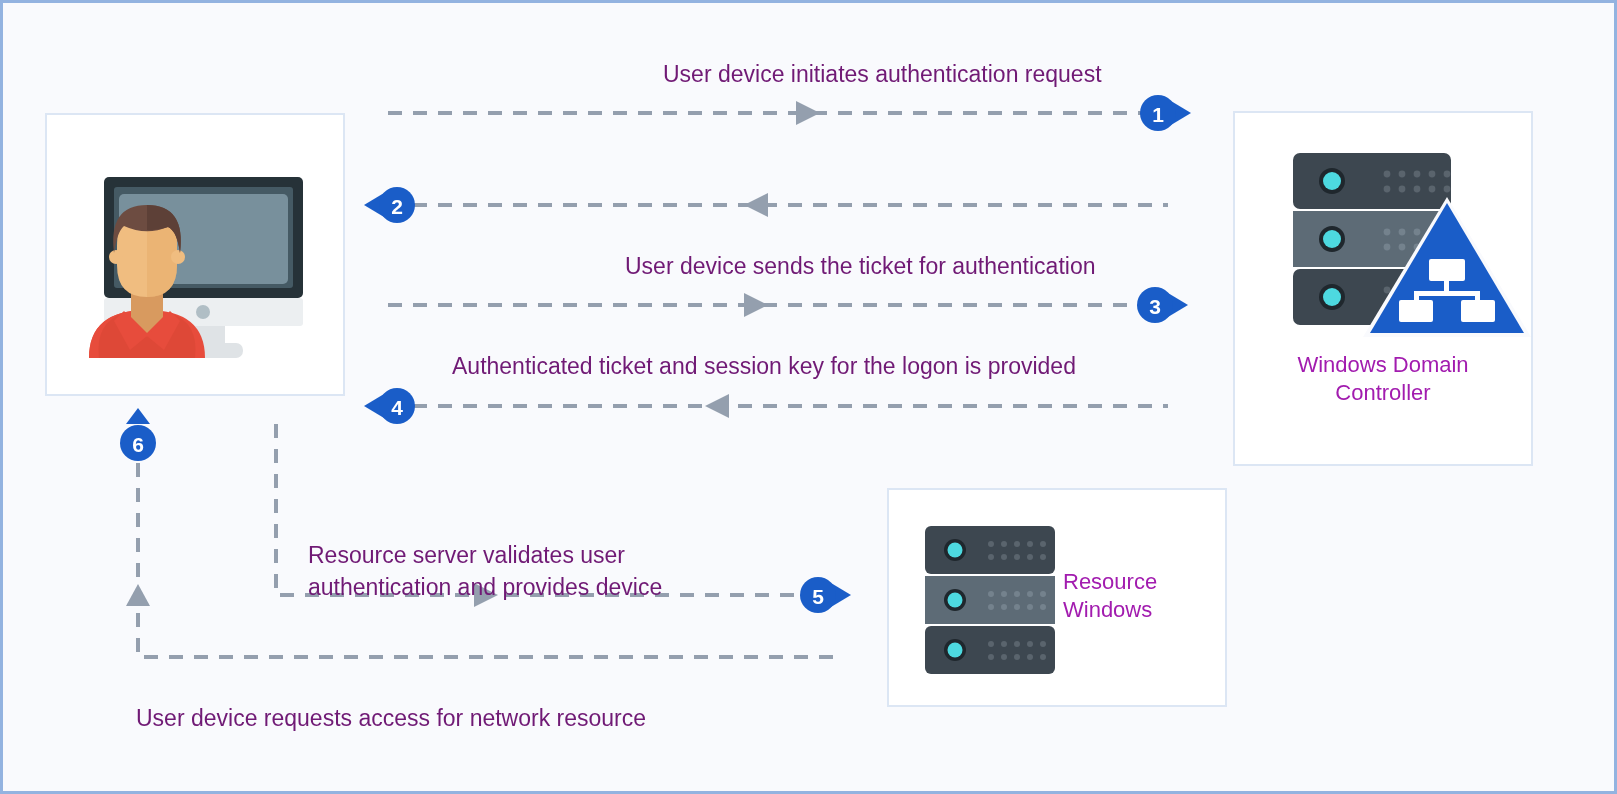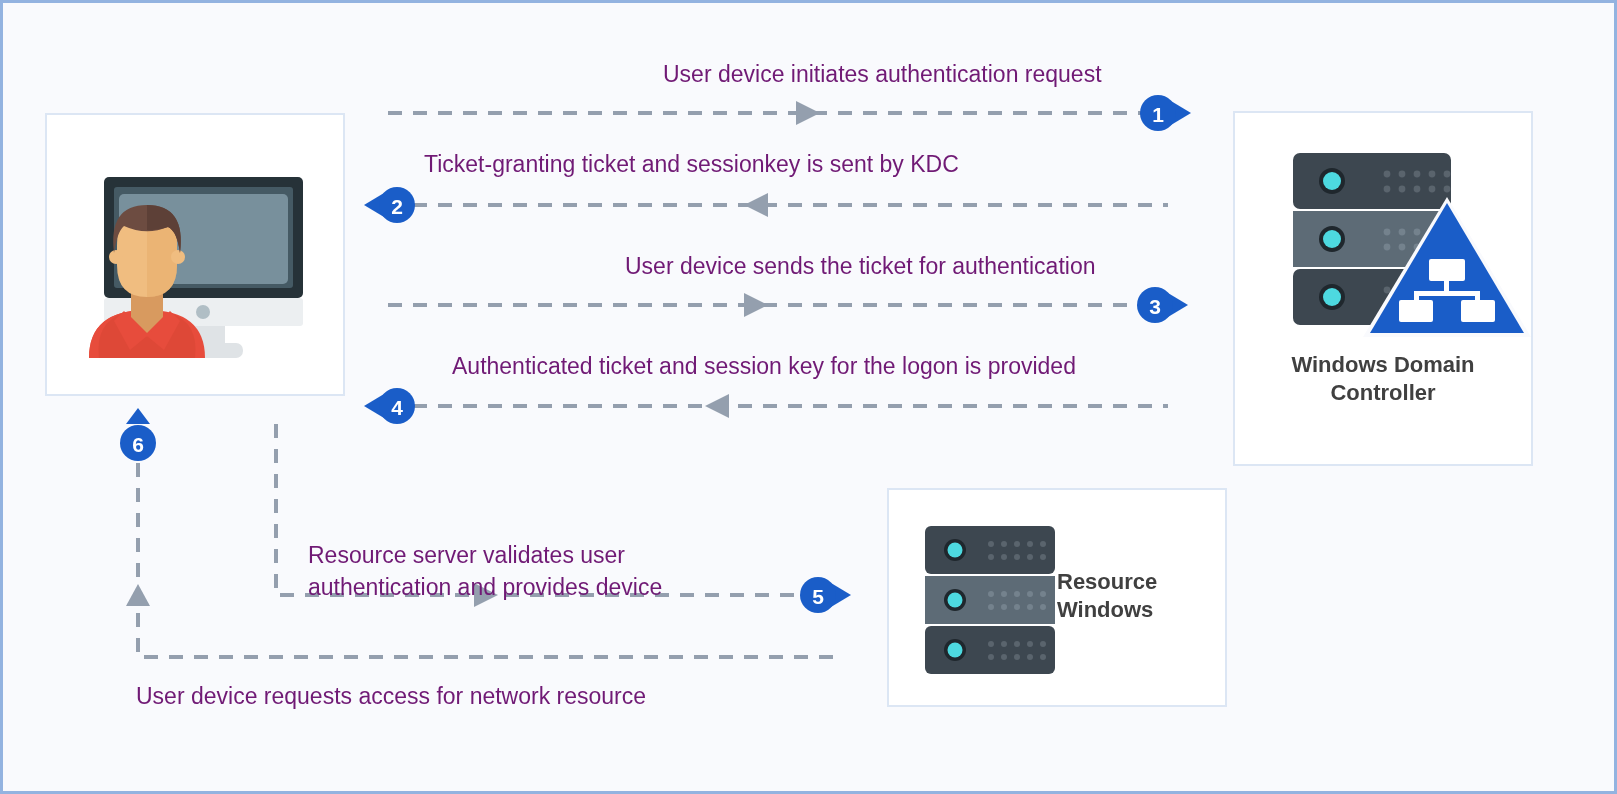--- a/index.html
+++ b/index.html
@@ -24,27 +24,27 @@
     box-sizing: border-box;
   }
   #card-user   { left: 42px;   top: 110px; width: 300px;  height: 283px; }
   #card-dc     { left: 1230px; top: 108px; width: 300px;  height: 355px; }
   #card-rs     { left: 884px;  top: 485px; width: 340px;  height: 219px; }
 
   .card-label {
     position: absolute;
     width: 100%;
     text-align: center;
-    font-weight: bold;
-    color: #404040;
+    font-weight: normal;
+    color: #a21caf;
     line-height: 1.28;
   }
   #dc-label { top: 238px; font-size: 22px; }
   #rs-label {
-    left: 168px; top: 78px; width: auto; text-align: left;
+    left: 174px; top: 78px; width: auto; text-align: left;
     font-size: 22px;
   }
 
   .msg {
     position: absolute;
     font-size: 23px;
     color: #701a75;
     white-space: pre;
     line-height: 1.38;
   }
@@ -261,19 +261,18 @@
     <text class="badge-num" x="815" y="593">5</text>
 
     <path class="dash" d="M830 654 L135 654 L135 460"></path>
     <polygon class="head" points="123,603 135,581 147,603"></polygon>
     <polygon class="badge-tip" points="123,421 135,405 147,421"></polygon>
     <circle class="badge-circle" cx="135" cy="440" r="18"></circle>
     <text class="badge-num" x="135" y="441">6</text>
   </svg>
 
   <div class="msg" style="left:660px; top:56px;">User device initiates authentication request</div>
-  <div class="msg" style="left:421px; top:146px;">Ticket-granting ticket and sessionkey is sent by KDC</div>
   <div class="msg" style="left:622px; top:248px;">User device sends the ticket for authentication</div>
   <div class="msg" style="left:420px; top:348px;margin-left:29px;">Authenticated ticket and session key for the logon is provided</div>
   <div class="msg" style="left:305px; top:505px;margin-top:32px;"><span>Resource server validates user</span><br><span>authentication and provides device</span></div>
-  <div class="msg" style="left:133px; top:678px;">User device requests access for network resource</div>
+  <div class="msg" style="left:133px; top:700px;">User device requests access for network resource</div>
 
 </div>
 
 </body></html>

